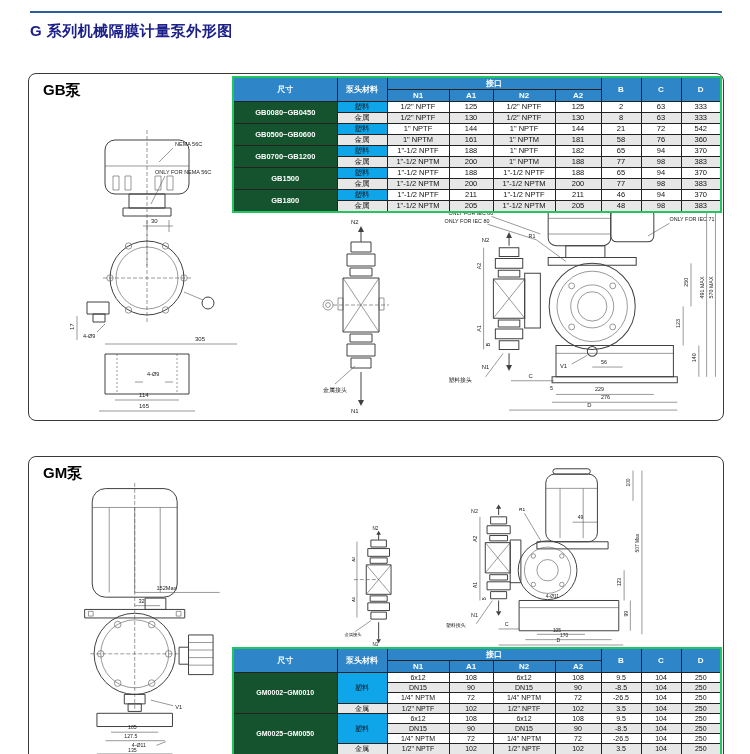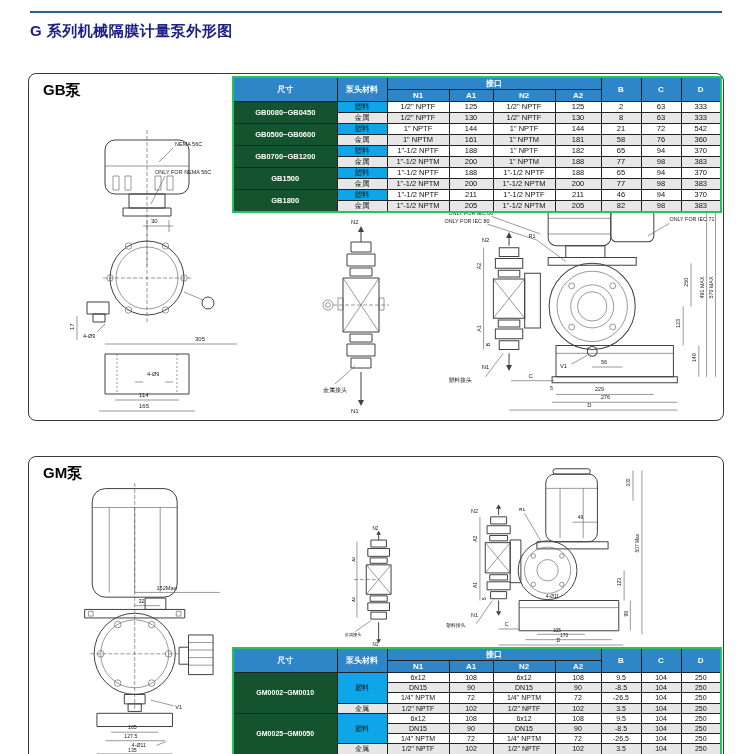--- a/index.html
+++ b/index.html
@@ -317,21 +317,21 @@
             <td>46</td>
             <td>94</td>
             <td>370</td>
           </tr>
           <tr class="odd">
             <td rowspan="1" class="matc">金属</td>
             <td>1"-1/2 NPTM</td>
             <td>205</td>
             <td>1"-1/2 NPTM</td>
             <td>205</td>
-            <td>82</td>
+            <td>48</td>
             <td>98</td>
             <td>383</td>
           </tr>
         </tbody>
       </table>
   </div>
 </div>
 
 <div class="panel" id="gm-panel">
   <div class="panel-label">GM泵</div>

